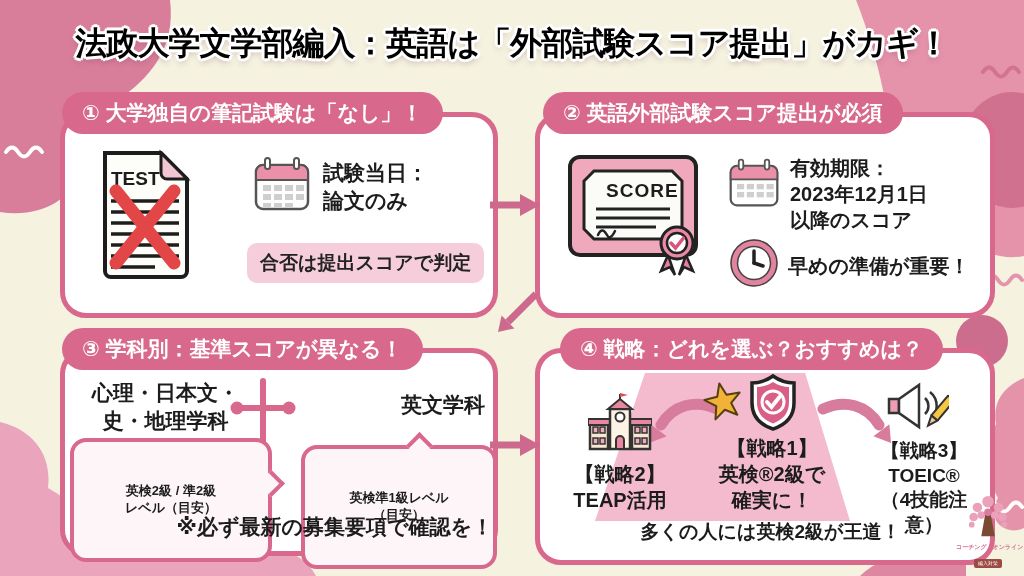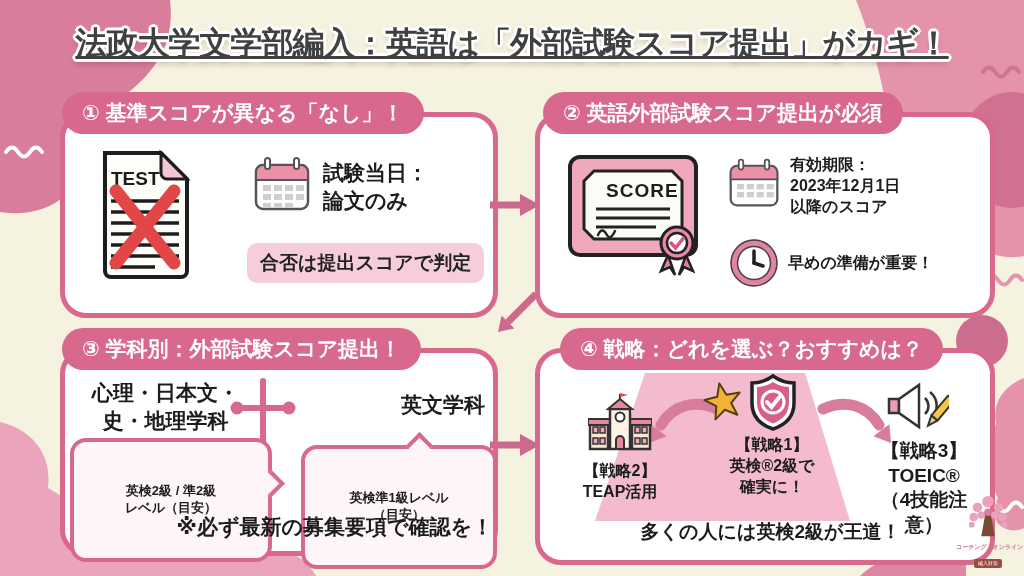--- a/index.html
+++ b/index.html
@@ -1,36 +1,36 @@
 <!DOCTYPE html>
 <html><head>
 <meta charset="utf-8">
 <style>
   html,body{margin:0;padding:0;}
   .canvas{position:relative;width:1024px;height:576px;background:#f5f2e0;overflow:hidden;
     font-family:"Liberation Sans","DejaVu Sans",sans-serif;color:#1c1c1c;}
   .bg{position:absolute;left:0;top:0;z-index:0;}
   .title{position:absolute;left:40px;top:22px;width:944px;text-align:center;z-index:5;
-    font-size:32px;font-weight:800;color:#404040;white-space:nowrap;letter-spacing:-1px;
+    font-size:32px;font-weight:800;color:#000000;white-space:nowrap;letter-spacing:-1px;
     text-shadow:-2px -2px 0 #fff,2px -2px 0 #fff,-2px 2px 0 #fff,2px 2px 0 #fff,
-      -3px 0 0 #fff,3px 0 0 #fff,0 -3px 0 #fff,0 3px 0 #fff,0 4px 6px rgba(90,40,60,.35);text-decoration:underline;}
+      -3px 0 0 #fff,3px 0 0 #fff,0 -3px 0 #fff,0 3px 0 #fff,0 4px 6px rgba(90,40,60,.35);}
   .card{position:absolute;background:#fff;border:5px solid #d8688c;border-radius:26px;z-index:2;}
   #card1{left:60px;top:112px;width:428px;height:196px;}
   #card2{left:535px;top:112px;width:450px;height:196px;}
   #card3{left:60px;top:348px;width:428px;height:198px;}
   #card4{left:535px;top:348px;width:450px;height:207px;}
   .pill{position:absolute;background:#d8688c;color:#fff;font-weight:800;font-size:21px;
     line-height:42px;height:42px;border-radius:22px;padding:0 20px;z-index:4;white-space:nowrap;}
   #hdr1{left:62px;top:92px;}
   #hdr2{left:543px;top:92px;}
   #hdr3{left:62px;top:328px;}
   #hdr4{left:560px;top:328px;}
   .abs{position:absolute;}
   .ml{white-space:pre-line;}
-  .b20{font-size:16px;font-weight:800;line-height:1.3;}
+  .b20{font-size:20px;font-weight:800;line-height:1.3;}
   .b21{font-size:21px;font-weight:800;line-height:1.35;}
   .badge{background:#f6cddb;border-radius:10px;font-size:19px;font-weight:800;
     padding:7px 13px;color:#222;white-space:nowrap;}
   .bubble{background:#fdf5f7;border:4px solid #d8688c;border-radius:16px;text-align:center;
     font-size:13px;font-weight:800;line-height:1.3;padding:24px 4px;}
   .ptr{position:absolute;width:15px;height:15px;background:#fdf5f7;transform:rotate(45deg);}
   .ptr-right{right:-13px;top:32px;border-top:4px solid #d8688c;border-right:4px solid #d8688c;}
   .ptr-up{top:-13px;left:56%;border-top:4px solid #d8688c;border-left:4px solid #d8688c;}
   .spot{clip-path:polygon(19.6% 0,82.4% 0,100% 100%,0 100%);background:#f4bacd;}
   .ctr{text-align:center;}
@@ -96,21 +96,21 @@
           <rect x="43" y="39" width="8" height="6"></rect>
         <rect x="10" y="48" width="8" height="4"></rect>
           <rect x="21" y="48" width="8" height="4"></rect>
           <rect x="32" y="48" width="8" height="4"></rect>
       </g>
     </svg>
     <div class="abs ml b21" style="left:258px;top:42px;">試験当日：
 論文のみ</div>
     <div class="abs badge" style="left:182px;top:126px;">合否は提出スコアで判定</div>
   </div>
-  <div class="pill" id="hdr1">① 基準スコアが異なる「なし」！</div>
+  <div class="pill" id="hdr1">① 大学独自の筆記試験は「なし」！</div>
 
   <div class="card" id="card2">
     <svg class="abs" style="left:28px;top:38px;" width="150" height="122" viewBox="0 0 150 122">
       <rect x="2" y="2" width="126" height="98" rx="10" fill="#f0a8bd" stroke="#222" stroke-width="4"></rect>
       <path d="M26,16 h78 l10,10 v48 l-10,10 h-78 l-10,-10 v-48 z" fill="#fbfbf7" stroke="#222" stroke-width="3"></path>
       <text x="38" y="42" font-size="19" font-weight="bold" letter-spacing="1" fill="#1d1d1d">SCORE</text>
       <g stroke="#222" stroke-width="3">
         <line x1="28" y1="54" x2="102" y2="54"></line>
           <line x1="28" y1="63" x2="102" y2="63"></line>
           <line x1="28" y1="72" x2="88" y2="72"></line>
@@ -169,21 +169,21 @@
       <span class="ptr ptr-right"></span>
     </div>
     <div class="abs b21 ctr" style="left:250px;top:38px;width:170px;text-align:right;">英文学科</div>
     <div class="abs bubble ml" style="left:236px;top:92px;width:180px;">
       <span>英検準1級レベル
 （目安）</span>
       <span class="ptr ptr-up"></span>
     </div>
     <div class="abs b21 ctr" style="left:0;right:0;top:160px;text-align:right;">※必ず最新の募集要項で確認を！</div>
   </div>
-  <div class="pill" id="hdr3">③ 学科別：外部試験スコア提出！</div>
+  <div class="pill" id="hdr3">③ 学科別：基準スコアが異なる！</div>
 
   <div class="card" id="card4">
     <div class="abs spot" style="left:55px;top:20px;width:255px;height:148px;"></div>
     <svg class="abs" style="left:85px;top:44px;" width="270" height="70" viewBox="0 0 270 70">
       <path d="M92,12 C70,2 48,8 36,28" fill="none" stroke="#d77c9d" stroke-width="11" stroke-linecap="round"></path>
       <polygon points="24,46 41.6,39.2 25.6,27.2" fill="#d77c9d"></polygon>
       <path d="M198,12 C220,2 242,8 254,28" fill="none" stroke="#d77c9d" stroke-width="11" stroke-linecap="round"></path>
       <polygon points="266,46 248.4,39.2 264.4,27.2" fill="#d77c9d"></polygon>
     </svg>
     <svg class="abs" style="left:163px;top:28px;" width="40" height="40" viewBox="0 0 40 40">

